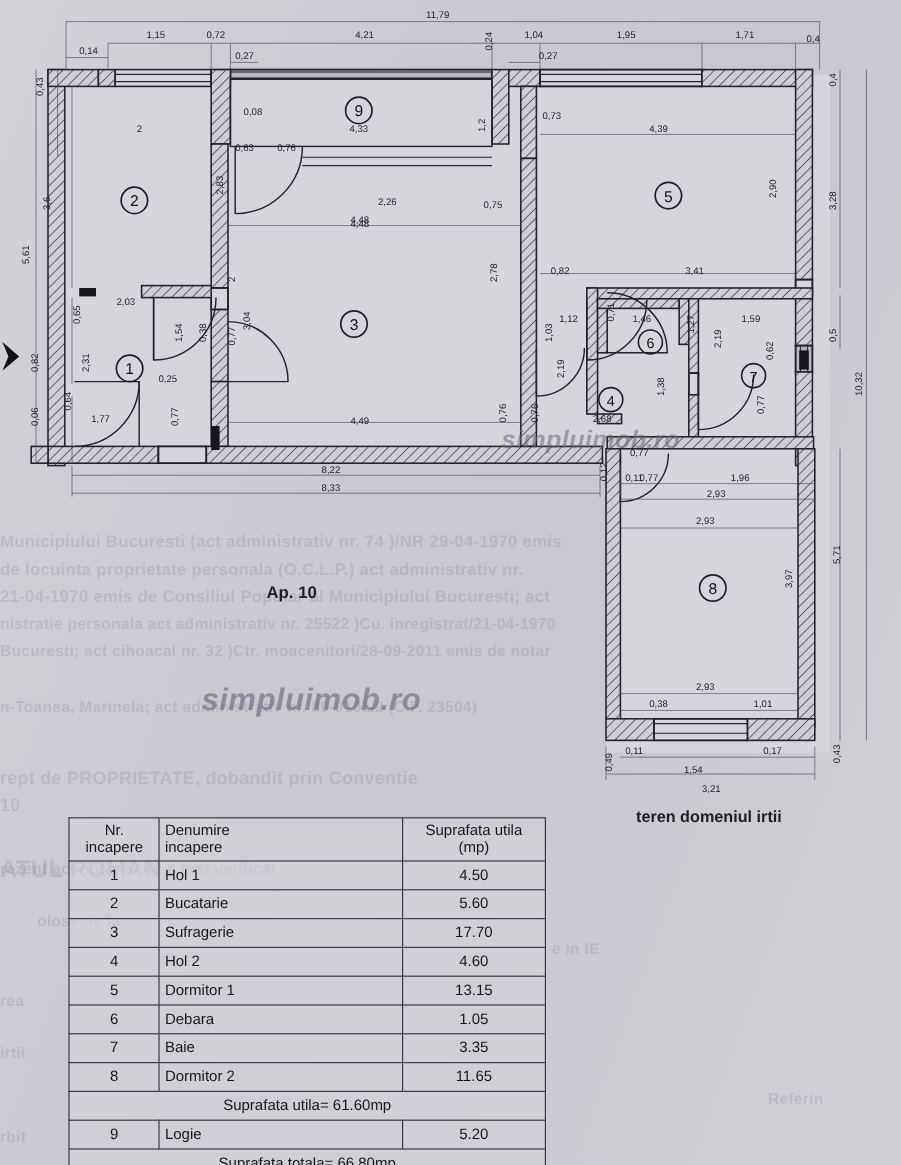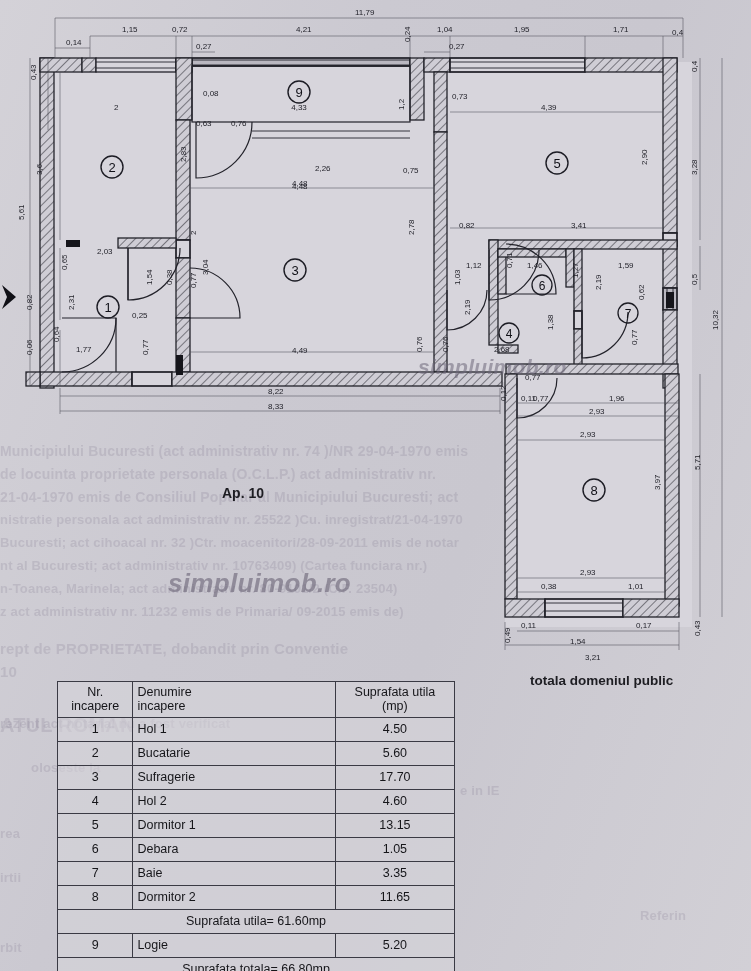--- a/index.html
+++ b/index.html
@@ -82,23 +82,21 @@
   <div class="bleed" style="left:125px;top:140px;font-size:14px;">Candidatul c1 blocfs... 23504 CU</div>
   <div class="bleed" style="left:420px;top:120px;font-size:14px;">Bucuresti;</div>
   <div class="bleed" style="left:430px;top:168px;font-size:16px;">Observatii/ Referinte</div>
   <div class="bleed" style="left:240px;top:195px;font-size:14px;">CF 23504-C1-U10</div>
   <div class="bleed" style="left:222px;top:310px;font-size:19px;">B. Partea II. Proprietari</div>
   <div class="bleed" style="left:0px;top:443px;font-size:14px;">Municipiului Bucuresti (act administrativ nr. 74 )/NR 29-04-1970 emis</div>
   <div class="bleed" style="left:0px;top:466px;font-size:14px;">de locuinta proprietate personala (O.C.L.P.) act administrativ nr.</div>
   <div class="bleed" style="left:0px;top:489px;font-size:14px;">21-04-1970 emis de Consiliul Popular al Municipiului Bucuresti; act</div>
   <div class="bleed" style="left:0px;top:512px;font-size:13px;">nistratie personala act administrativ nr. 25522 )Cu. inregistrat/21-04-1970</div>
   <div class="bleed" style="left:0px;top:535px;font-size:13px;">Bucuresti; act cihoacal nr. 32 )Ctr. moacenitori/28-09-2011 emis de notar</div>
-  <div class="bleed" style="left:0px;top:558px;font-size:13px;">nt al Bucuresti; act administrativ nr. 10763409) (Cartea funciara nr.)</div>
   <div class="bleed" style="left:0px;top:581px;font-size:13px;">n-Toanea, Marinela; act administrativ nr. 80-9101/2 (C.F. 23504)</div>
-  <div class="bleed" style="left:0px;top:604px;font-size:13px;">z act administrativ nr. 11232 emis de Primaria/ 09-2015 emis de)</div>
   <div class="bleed" style="left:0px;top:640px;font-size:15px;">rept de PROPRIETATE, dobandit prin Conventie</div>
   <div class="bleed" style="left:0px;top:663px;font-size:15px;">10</div>
   <div class="bleed" style="left:0px;top:714px;font-size:20px;text-align:center;">ATUL ROMAN</div>
   <div class="bleed" style="left:0px;top:716px;font-size:13px;">rezent act notarial nu a fost verificat</div>
   <div class="bleed" style="left:0px;top:760px;font-size:13px;padding-left:31px;">oloseste la</div>
   <div class="bleed" style="left:460px;top:783px;font-size:13px;">e in IE</div>
   <div class="bleed" style="left:0px;top:826px;font-size:13px;">rea</div>
   <div class="bleed" style="left:0px;top:870px;font-size:13px;">irtii</div>
   <div class="bleed" style="left:640px;top:908px;font-size:13px;">Referin</div>
   <div class="bleed" style="left:0px;top:940px;font-size:13px;">rbit</div>
@@ -446,21 +444,21 @@
       <rect x="176" y="355" width="7" height="20"></rect>
       <rect x="666" y="292" width="8" height="16"></rect>
     </g>
   </svg>
 
   <svg id="left-arrow" viewBox="0 0 22 28">
     <path d="M2 2 L16 14 L2 26 L7 14 Z" fill="#101016"></path>
   </svg>
 
   <div class="plan-label" id="ap-label">Ap. 10</div>
-  <div class="plan-label" id="teren-label">totala domeniul public</div>
+  <div class="plan-label" id="teren-label">teren domeniul irtii</div>
 
   <div class="wm" id="wm1">simpluimob.ro</div>
   <div class="wm" id="wm2">simpluimob.ro</div>
 
   <table id="tbl">
     <thead>
       <tr>
         <th class="c-nr">
           <div>Nr.</div>
           <div>incapere</div>

